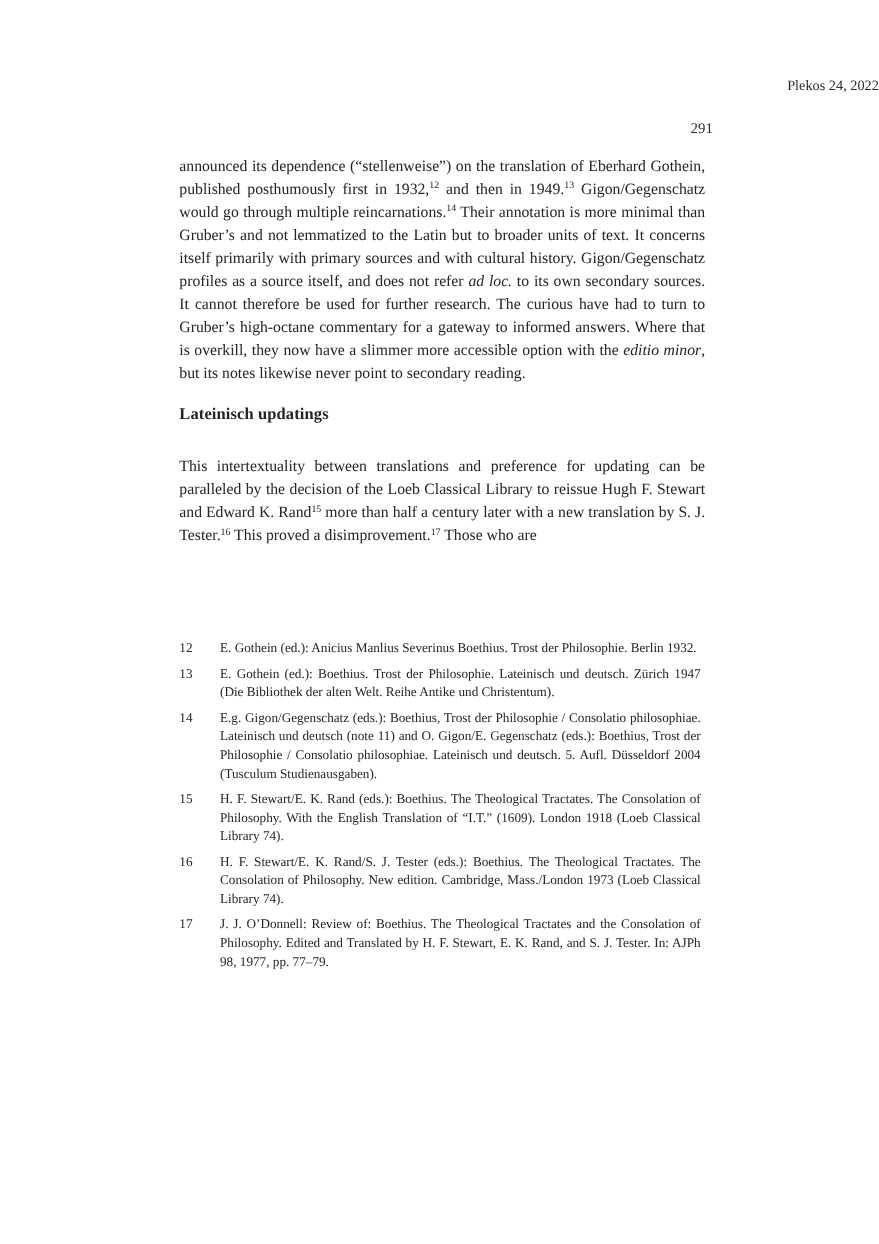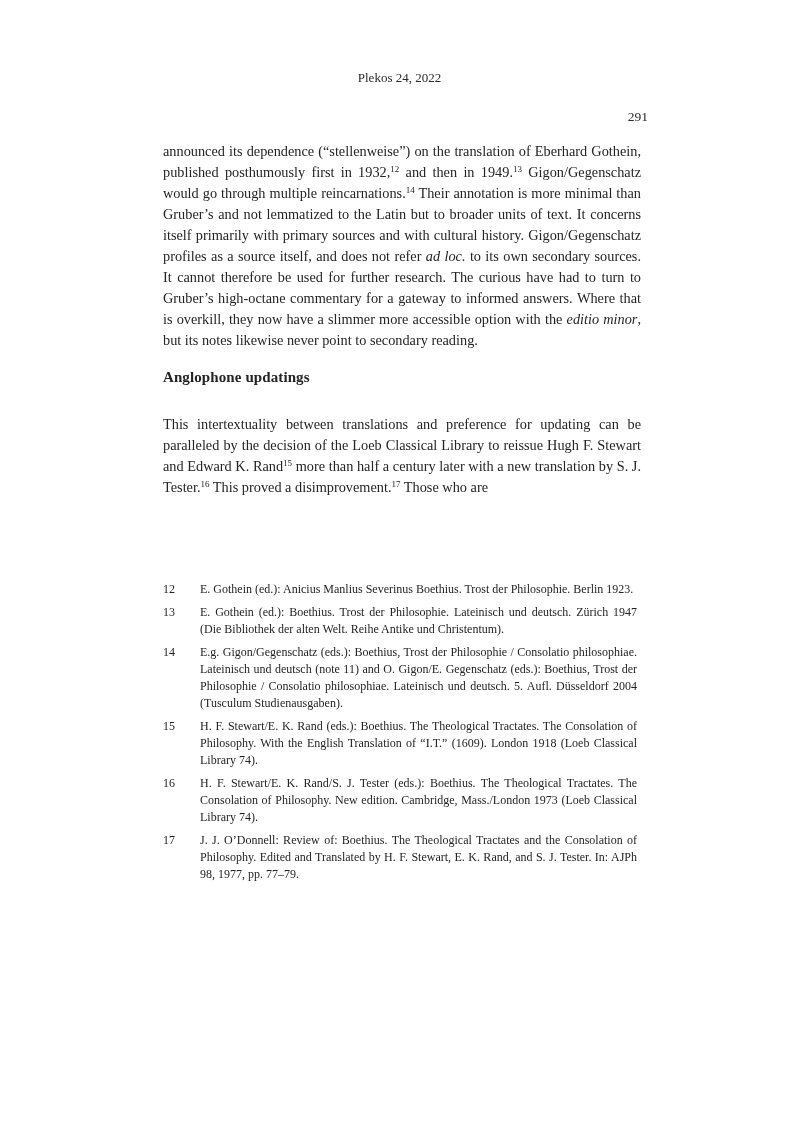--- a/index.html
+++ b/index.html
@@ -14,21 +14,21 @@
     background: #ffffff;
     font-family: "Liberation Serif", serif;
     color: #242424;
     overflow: hidden;
   }
   .journal-title {
     position: absolute;
     top: 70px;
     left: 0;
     width: 100%;
-    text-align: center;
+    text-align: right;
     font-size: 13px;
     color: #2a2a2a;
   }
   .page-number {
     position: absolute;
     top: 65px;
     right: 151px;
     font-size: 13.5px;
     color: #2a2a2a;
     margin-top: 44px;
@@ -92,30 +92,30 @@
 
 <div class="page">
 
   <div class="journal-title">Plekos 24, 2022</div>
 
   <div class="page-number">291</div>
 
   <div class="article-body">
     <p class="para"><span>announced its dependence (“stellenweise”) on the translation of Eberhard Gothein, published posthumously first in 1932,</span><sup class="fnref">12</sup><span> and then in 1949.</span><sup class="fnref">13</sup><span> Gigon/Gegenschatz would go through multiple reincarnations.</span><sup class="fnref">14</sup><span> Their annotation is more minimal than Gruber’s and not lemmatized to the Latin but to broader units of text. It concerns itself primarily with primary sources and with cultural history. Gigon/Gegenschatz profiles as a source itself, and does not refer </span><span class="italic">ad loc.</span><span> to its own secondary sources. It cannot therefore be used for further research. The curious have had to turn to Gruber’s high-octane commentary for a gateway to informed answers. Where that is overkill, they now have a slimmer more accessible option with the </span><span class="italic">editio minor</span><span>, but its notes likewise never point to secondary reading.</span></p>
 
-    <h2 class="section-heading">Anglophone updatings</h2>
+    <h2 class="section-heading">Lateinisch updatings</h2>
 
     <p class="para para-2"><span>This intertextuality between translations and preference for updating can be paralleled by the decision of the Loeb Classical Library to reissue Hugh F. Stewart and Edward K. Rand</span><sup class="fnref">15</sup><span> more than half a century later with a new translation by S. J. Tester.</span><sup class="fnref">16</sup><span> This proved a disimprovement.</span><sup class="fnref">17</sup><span> Those who are</span></p>
   </div>
 
   <div class="footnotes">
 
     <div class="footnote">
       <span class="fn-num">12</span>
-      <span class="fn-text">E. Gothein (ed.): Anicius Manlius Severinus Boethius. Trost der Philosophie. Berlin 1923.</span>
+      <span class="fn-text">E. Gothein (ed.): Anicius Manlius Severinus Boethius. Trost der Philosophie. Berlin 1932.</span>
     </div>
 
     <div class="footnote">
       <span class="fn-num">13</span>
       <span class="fn-text">E. Gothein (ed.): Boethius. Trost der Philosophie. Lateinisch und deutsch. Zürich 1947 (Die Bibliothek der alten Welt. Reihe Antike und Christentum).</span>
     </div>
 
     <div class="footnote">
       <span class="fn-num">14</span>
       <span class="fn-text">E.g. Gigon/Gegenschatz (eds.): Boethius, Trost der Philosophie / Consolatio philosophiae. Lateinisch und deutsch (note 11) and O. Gigon/E. Gegenschatz (eds.): Boethius, Trost der Philosophie / Consolatio philosophiae. Lateinisch und deutsch. 5. Aufl. Düsseldorf 2004 (Tusculum Studienausgaben).</span>

